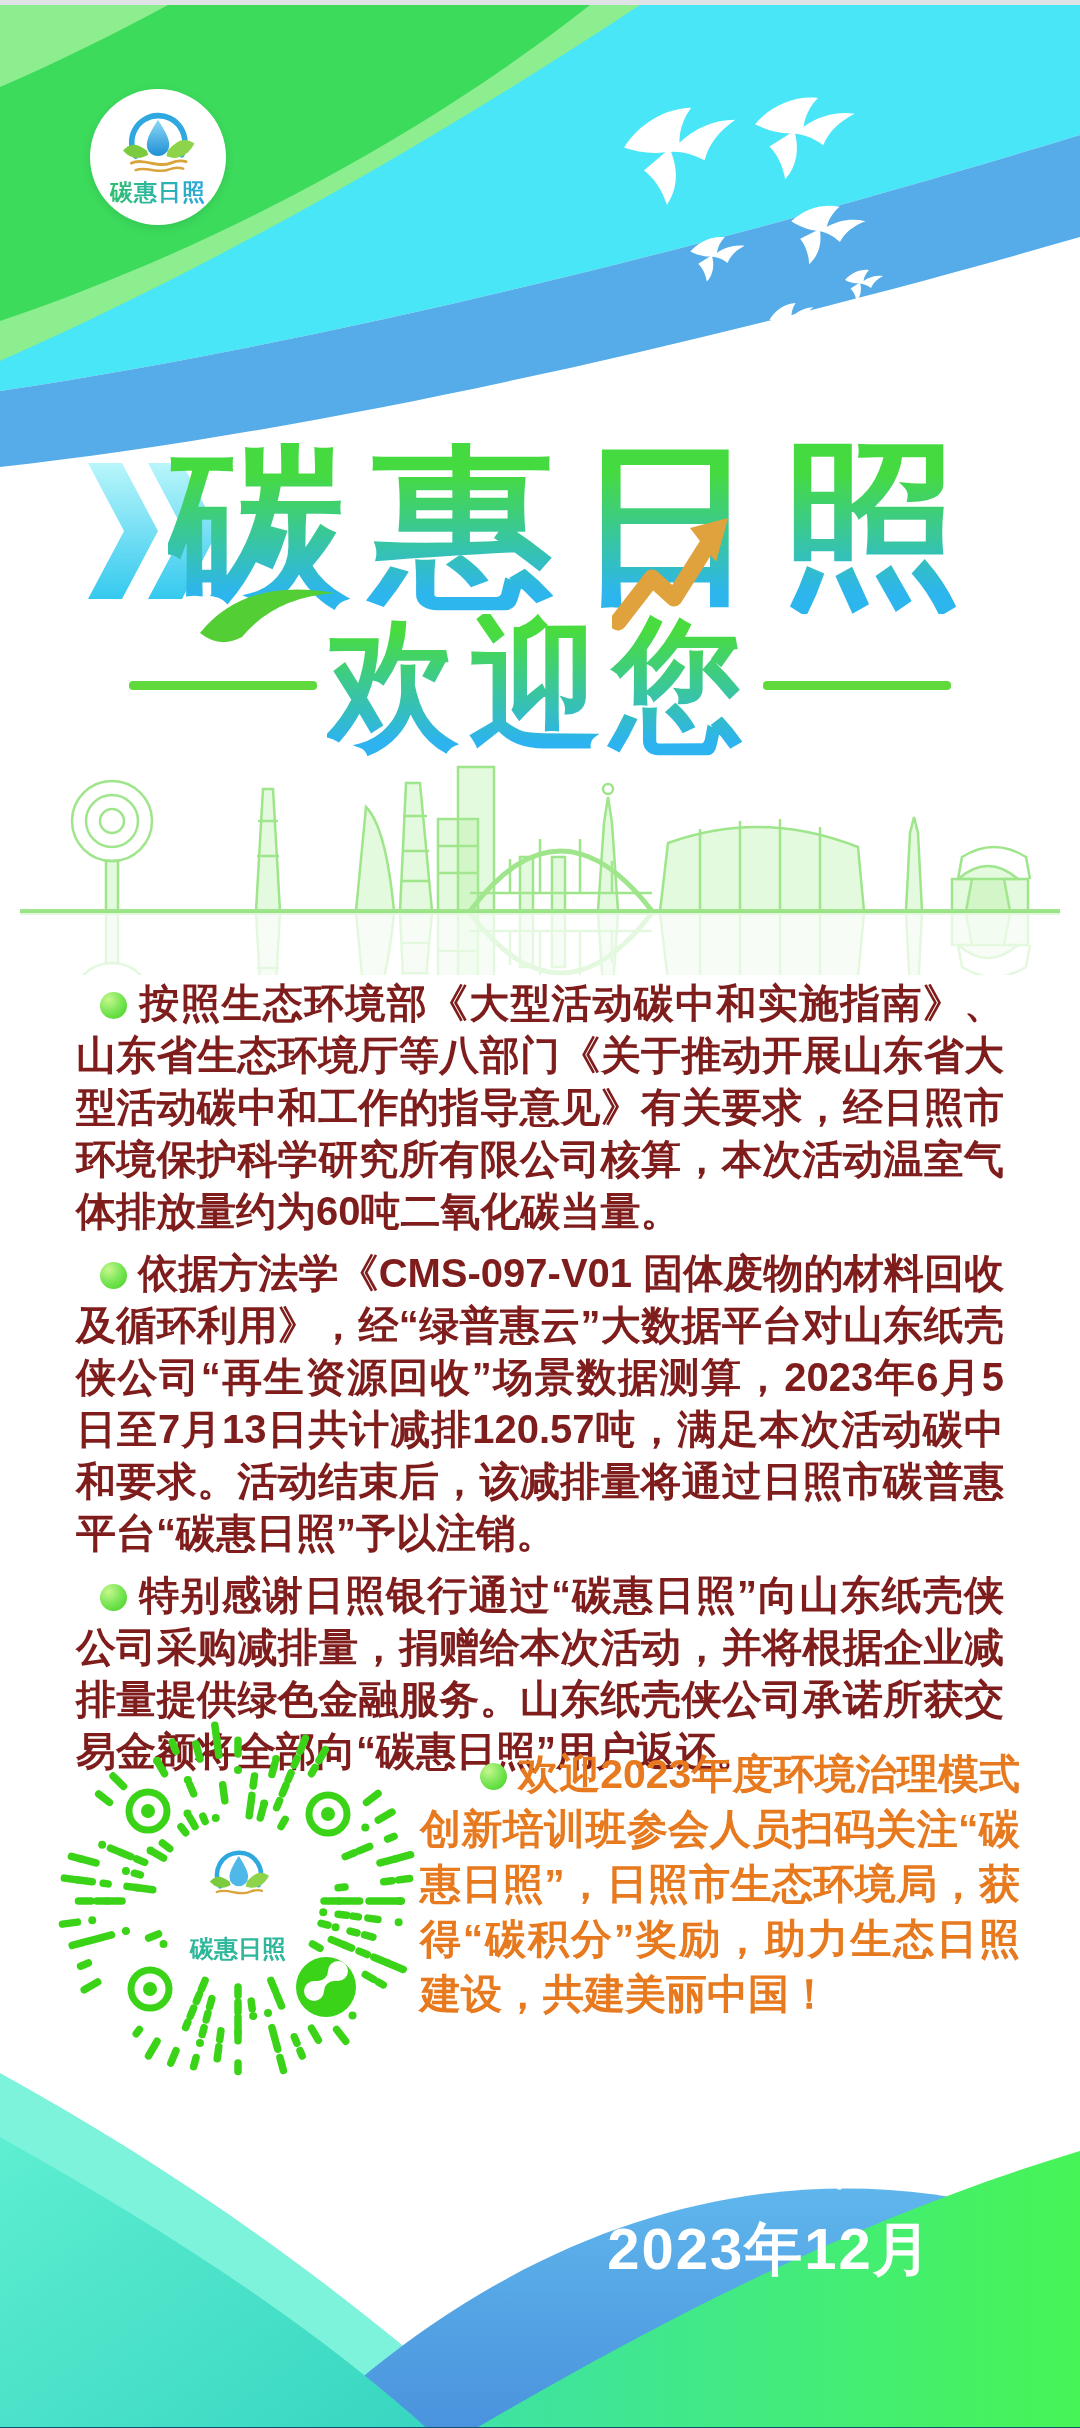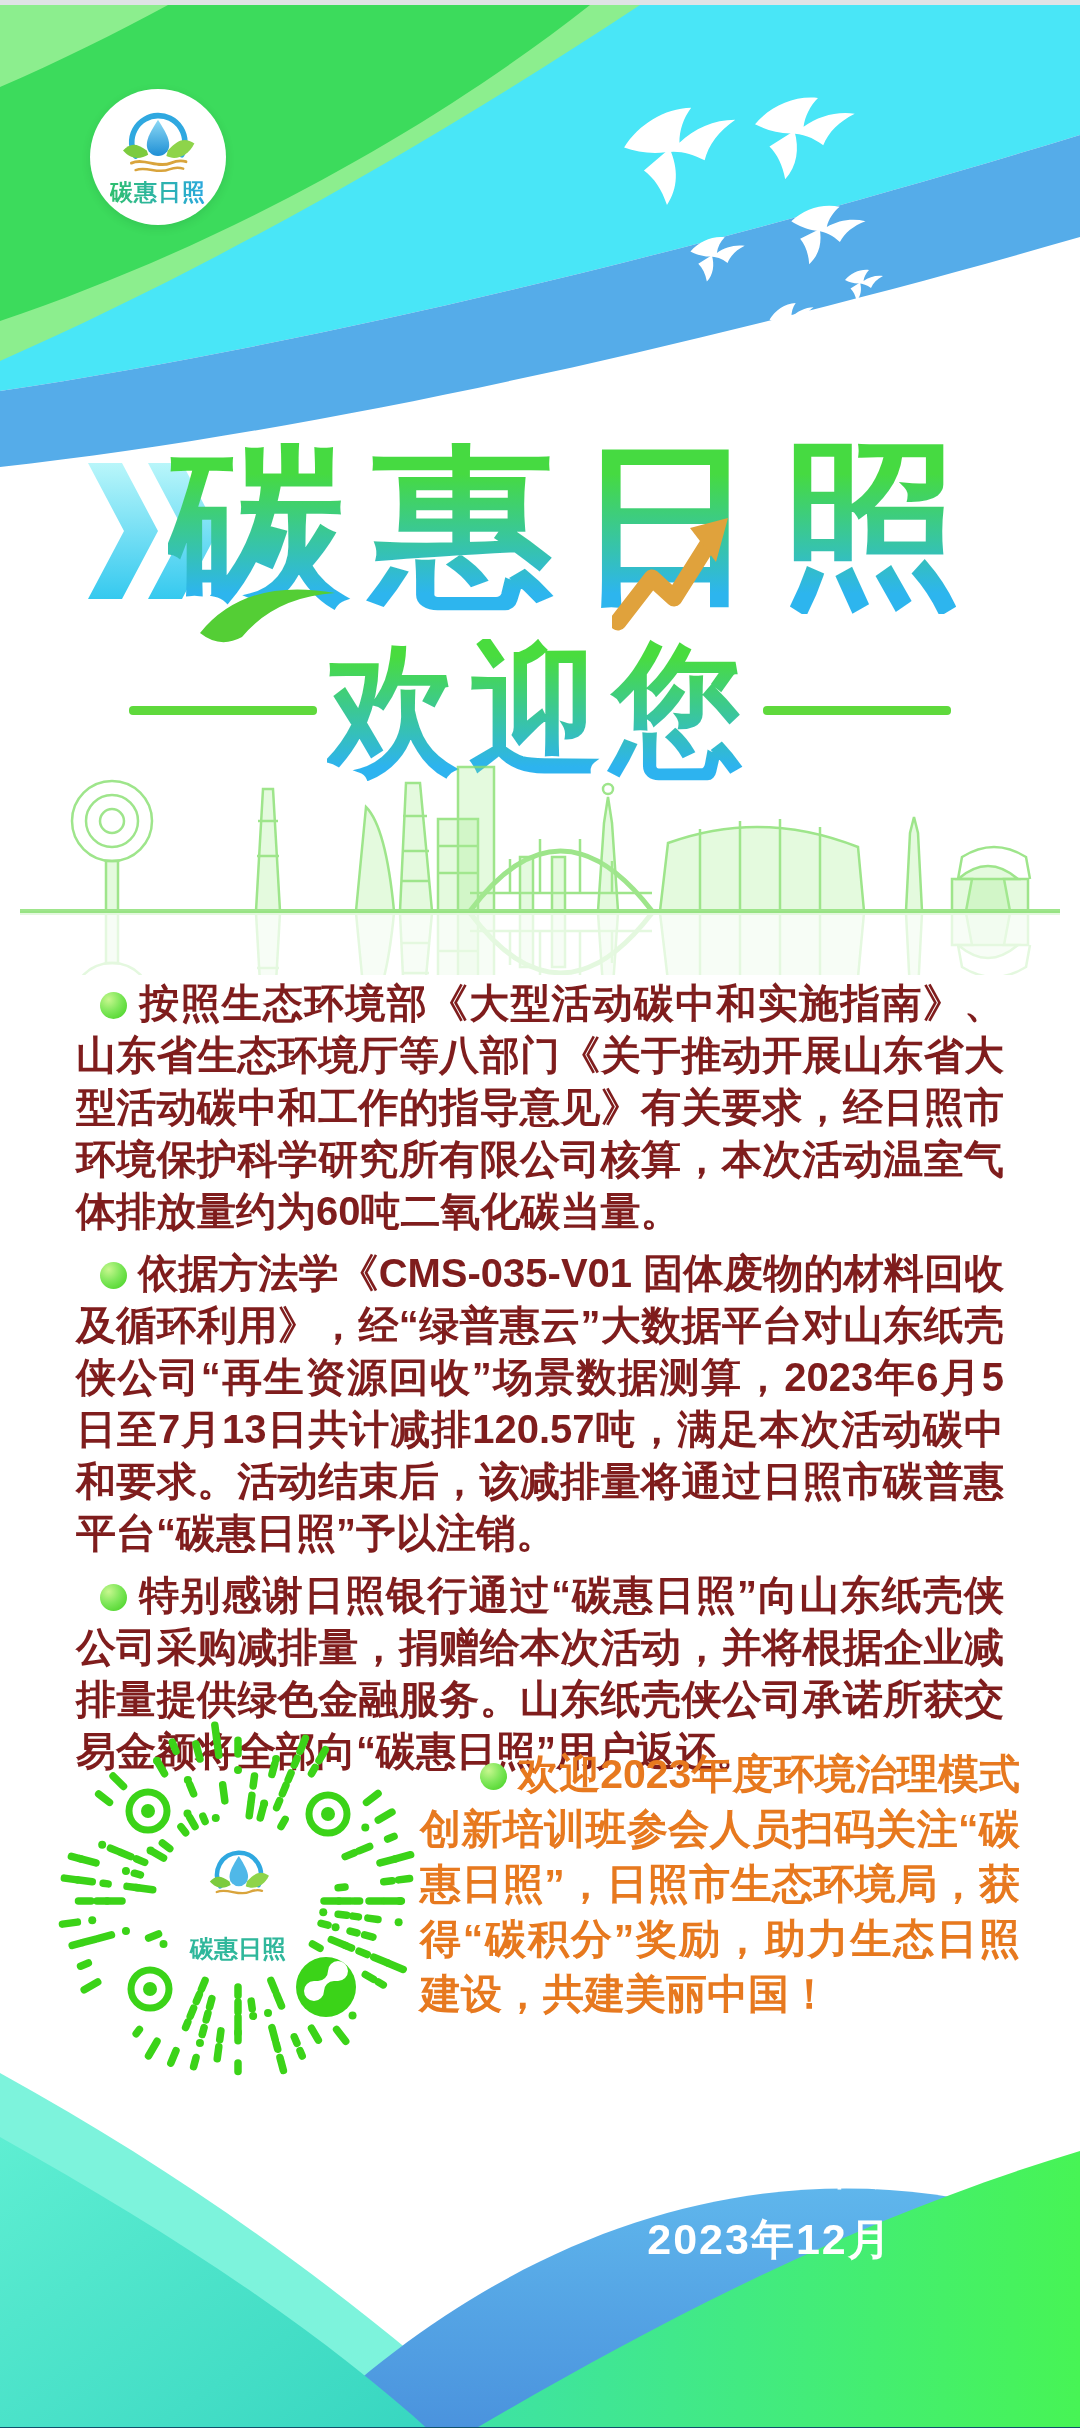--- a/index.html
+++ b/index.html
@@ -26,21 +26,21 @@
   
   .hero-title{
     left:168px;top:438px;width:850px;height:180px;
     font-size:182px;font-weight:900;letter-spacing:22px;line-height:170px;
     transform:scaleY(.95);transform-origin:top left;white-space:nowrap;
     background:linear-gradient(180deg,#46da41 18%,#2db5ee 88%);
     -webkit-background-clip:text;background-clip:text;color:transparent;
     text-shadow:none;
   }
   .hero-sub-row{
-    left:0;top:620px;width:1080px;height:170px;
+    left:0;top:595px;width:1080px;height:170px;
     display:flex;align-items:center;justify-content:center;gap:10px;
   }
   .sub-line{width:188px;height:9px;border-radius:4px;background:#5fd93c;}
   .hero-subtitle{
     font-size:132px;font-weight:900;letter-spacing:10px;line-height:1;
     transform:scaleY(1.08);white-space:nowrap;
     background:linear-gradient(180deg,#49dc3e 12%,#2db3ef 90%);
     -webkit-background-clip:text;background-clip:text;color:transparent;
   }
   
@@ -63,21 +63,21 @@
     left:420px;top:1742px;width:600px;color:#e7791f;
     font-size:41px;line-height:55px;font-weight:600;text-align:justify;
   }
   .qr-caption p{margin:0;text-indent:60px;}
   
   #bottom-decor{left:0;top:2028px;width:1080px;height:400px;}
   .footer{
     left:520px;top:2150px;width:500px;text-align:center;color:#ffffff;
   }
   .footer .org{font-size:33px;font-weight:600;letter-spacing:15px;line-height:1.2;font-family:Liberation Serif, serif;}
-  .footer .date{font-size:43px;font-weight:600;margin-top:16px;letter-spacing:2px;}
+  .footer .date{font-size:58px;font-weight:600;margin-top:16px;letter-spacing:2px;}
 </style>
 </head>
 <body>
 
 <div class="poster">
 
   <svg id="top-decor" class="abs" viewBox="0 0 1080 480">
     <defs>
       <linearGradient id="chevGrad" x1="0" y1="0" x2="0" y2="1">
         <stop offset="0" stop-color="#b9f6fa"></stop>
@@ -208,21 +208,21 @@
     <g opacity="0.8">
         <use href="#skyg"></use>
       </g>
     <g opacity="0.22" transform="translate(0,302) scale(1,-1)">
         <use href="#skyg"></use>
       </g>
   </svg>
 
   <div class="abs body-copy">
     <p><span class="leaf-bullet"></span><span>按照生态环境部《大型活动碳中和实施指南》、山东省生态环境厅等八部门《关于推动开展山东省大型活动碳中和工作的指导意见》有关要求，经日照市环境保护科学研究所有限公司核算，本次活动温室气体排放量约为60吨二氧化碳当量。</span></p>
-    <p><span class="leaf-bullet"></span><span>依据方法学《CMS-035-V01 固体废物的材料回收及循环利用》，经“绿普惠云”大数据平台对山东纸壳侠公司“再生资源回收”场景数据测算，2023年6月5日至7月13日共计减排120.57吨，满足本次活动碳中和要求。活动结束后，该减排量将通过日照市碳普惠平台“碳惠日照”予以注销。</span></p>
+    <p><span class="leaf-bullet"></span><span>依据方法学《CMS-097-V01 固体废物的材料回收及循环利用》，经“绿普惠云”大数据平台对山东纸壳侠公司“再生资源回收”场景数据测算，2023年6月5日至7月13日共计减排120.57吨，满足本次活动碳中和要求。活动结束后，该减排量将通过日照市碳普惠平台“碳惠日照”予以注销。</span></p>
     <p><span class="leaf-bullet"></span><span>特别感谢日照银行通过“碳惠日照”向山东纸壳侠公司采购减排量，捐赠给本次活动，并将根据企业减排量提供绿色金融服务。山东纸壳侠公司承诺所获交易金额将全部向“碳惠日照”用户返还。</span></p>
   </div>
 
   <svg id="qr-svg" class="abs" viewBox="0 0 360 360">
     <g id="qr-dashes" stroke="#3bd318" stroke-width="7.5" stroke-linecap="round">
         <line x1="266" y1="180" x2="280.81152263374486" y2="180"></line>
         <line x1="281" y1="180" x2="292.743158436214" y2="180"></line>
         <line x1="296" y1="180" x2="301.6470164609053" y2="180"></line>
         <line x1="311" y1="180" x2="324.5230967078189" y2="180"></line>
         <line x1="327" y1="180" x2="343.3713991769547" y2="180"></line>

